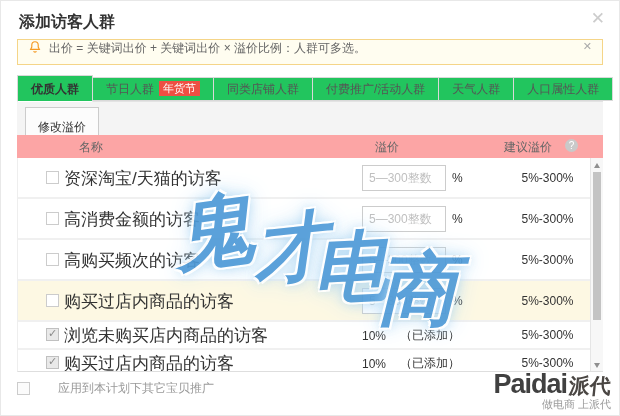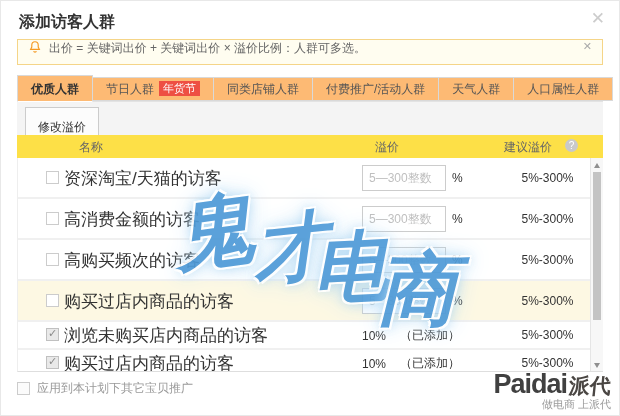--- a/index.html
+++ b/index.html
@@ -12,32 +12,32 @@
   .dlg-close { position:absolute; right:14px; top:9px; font-size:17px; color:#ccc; cursor:pointer; line-height:1; }
 
   
   .notice { margin:2px 16px 0; height:26px; background:#fffdf0; border:1px solid #f5d588; display:flex; align-items:flex-start; padding:0 10px; }
   .notice .bell { width:14px; height:14px; margin-right:7px; flex:0 0 auto; }
   .notice-text { font-size:12px; color:#666; }
   .notice-close { margin-left:auto; font-size:11px; color:#aaa; cursor:pointer; }
 
   
   .tabs { margin:10px 16px 0; display:flex; align-items:flex-end; position:relative; z-index:2; }
-  .tab { font-size:12px; color:#555; background:#fdba74; border:1px solid #d9d9d9; border-left:none; padding:0 13px; height:24px; line-height:23px; cursor:pointer; white-space:nowrap; }
+  .tab { font-size:12px; color:#555; background:#22c55e; border:1px solid #d9d9d9; border-left:none; padding:0 13px; height:24px; line-height:23px; cursor:pointer; white-space:nowrap; }
   .tab:first-child { border-left:1px solid #d9d9d9; }
   .tab.active { font-weight:bold; color:#333; height:27px; line-height:26px; border-bottom:1px solid #fff; margin-bottom:-1px; border-left:1px solid #d9d9d9; }
   .badge { display:inline-block; background:#ee4f43; color:#fff; font-size:11px; font-weight:normal; border-radius:0; padding:1px 4px; margin-left:5px; line-height:13px; vertical-align:1px; }
 
   
   .panel { margin:0 16px; background:#f4f4f4; border-top:1px solid #e3e3e3; height:34px; padding:5px 0 0 8px; }
   .btn-modify { font-size:12px; color:#333; background:#fcfcfc; border:1px solid #ccc; height:41px; padding:0 12px; cursor:pointer; }
 
   
   .table { margin:0 16px; position:relative; }
-  .thead { height:23px; background:#fde047; position:relative; font-size:12px; color:#666; }
+  .thead { height:23px; background:#fca5a5; position:relative; font-size:12px; color:#666; }
   .thead span { position:absolute; top:4px; }
   .th-name { left:62px; }
   .th-premium { left:358px; }
   .th-suggested { left:487px; }
   .help-icon { position:absolute; left:548px; top:5px; width:13px; height:13px; background:#c9c9c9; border-radius:50%; color:#fff; font-size:10px; text-align:center; line-height:13px; cursor:pointer; }
   .help-icon::after { content:"?"; }
 
   .tbody { height:214px; overflow:hidden; position:relative; background:#fff; border-bottom:1px solid #dedede; border-left:1px solid #eee; }
   .t-row { position:relative; height:41px; border-bottom:2px solid #f0f0f0; }
   .t-row.short { height:28px; }
@@ -57,21 +57,21 @@
 
   
   .vscroll { position:absolute; right:0; top:0; width:13px; height:214px; background:#f7f7f7; border-left:1px solid #e5e5e5; z-index:3; }
   .vs-up, .vs-down { position:absolute; left:0; width:12px; height:12px; cursor:pointer; }
   .vs-up { top:1px; } .vs-down { bottom:1px; }
   .vs-up::after { content:""; position:absolute; left:3px; top:4px; border-left:3px solid transparent; border-right:3px solid transparent; border-bottom:5px solid #8f8f8f; }
   .vs-down::after { content:""; position:absolute; left:3px; top:4px; border-left:3px solid transparent; border-right:3px solid transparent; border-top:5px solid #8f8f8f; }
   .vs-thumb { position:absolute; left:2px; top:14px; width:8px; height:148px; background:#c3c3c3; cursor:pointer; }
 
   
-  .dlg-footer { margin:8px 0 0 16px; display:flex; align-items:center; }
+  .dlg-footer { margin:8px 0 0 16px; display:flex; align-items:center;gap:21px; }
   .cb-footer { width:13px; height:13px; border:1px solid #ccc; background:#fbfbfb; margin-right:7px; cursor:pointer; }
   .apply-label { font-size:12px; color:#999; }
 
   
   .watermark { position:absolute; left:0; top:0; width:100%; height:100%; pointer-events:none; z-index:5; }
   .wm-char { position:absolute; font-family:"DejaVu Serif","Liberation Serif",serif; font-style:italic; font-weight:bold; color:#4e9ad7; opacity:.92;
     text-shadow:-2px -2px 0 rgba(255,255,255,.95), 2px -2px 0 rgba(255,255,255,.95), -2px 2px 0 rgba(255,255,255,.95), 2px 2px 0 rgba(255,255,255,.95), 0 0 12px #a9d4f2, 0 0 22px #a9d4f2; }
   .wm-0 { left:172px; top:178px; font-size:80px; transform:rotate(-8deg); }
   .wm-1 { left:252px; top:198px; font-size:74px; transform:rotate(-6deg); }
   .wm-2 { left:312px; top:216px; font-size:76px; transform:rotate(-3deg); }

